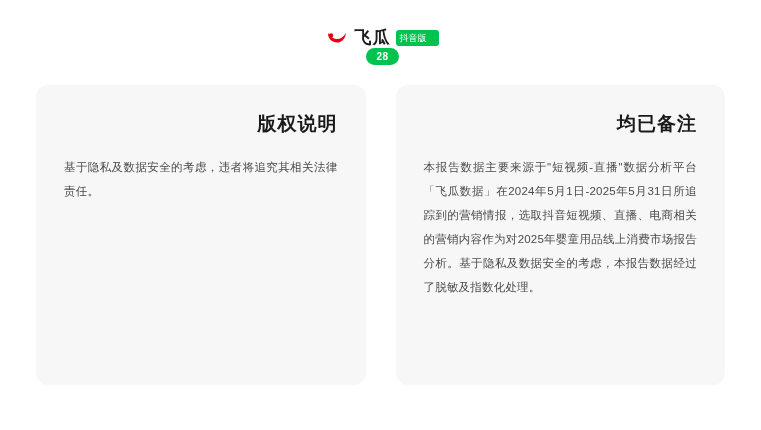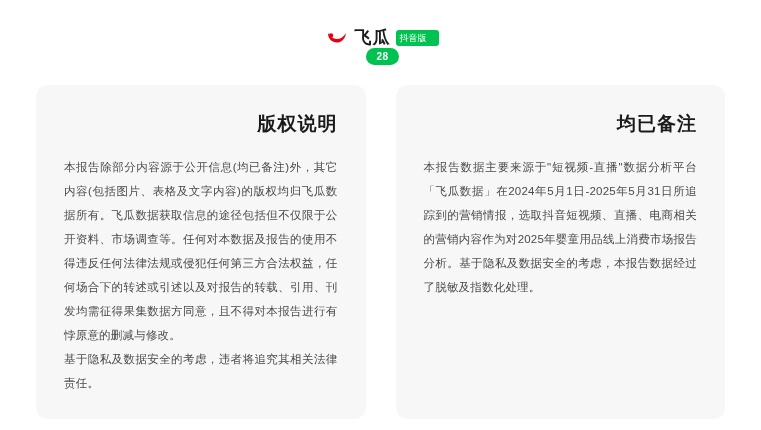--- a/index.html
+++ b/index.html
@@ -145,21 +145,20 @@
     </div>
     <div class="header-rule"></div>
     <div class="page-badge">28</div>
   </div>
 
   <div class="cards">
 
     <div class="card">
       <div class="card-title">版权说明</div>
       <div class="card-body">
-        <p>本报告除部分内容源于公开信息(均已备注)外，其它内容(包括图片、表格及文字内容)的版权均归飞瓜数据所有。飞瓜数据获取信息的途径包括但不仅限于公开资料、市场调查等。任何对本数据及报告的使用不得违反任何法律法规或侵犯任何第三方合法权益，任何场合下的转述或引述以及对报告的转载、引用、刊发均需征得果集数据方同意，且不得对本报告进行有悖原意的删减与修改。</p>
         <p>基于隐私及数据安全的考虑，违者将追究其相关法律责任。</p>
       </div>
     </div>
 
     <div class="card">
       <div class="card-title">均已备注</div>
       <div class="card-body">
         <p>本报告数据主要来源于"短视频-直播"数据分析平台「飞瓜数据」在2024年5月1日-2025年5月31日所追踪到的营销情报，选取抖音短视频、直播、电商相关的营销内容作为对2025年婴童用品线上消费市场报告分析。基于隐私及数据安全的考虑，本报告数据经过了脱敏及指数化处理。</p>
       </div>
     </div>

